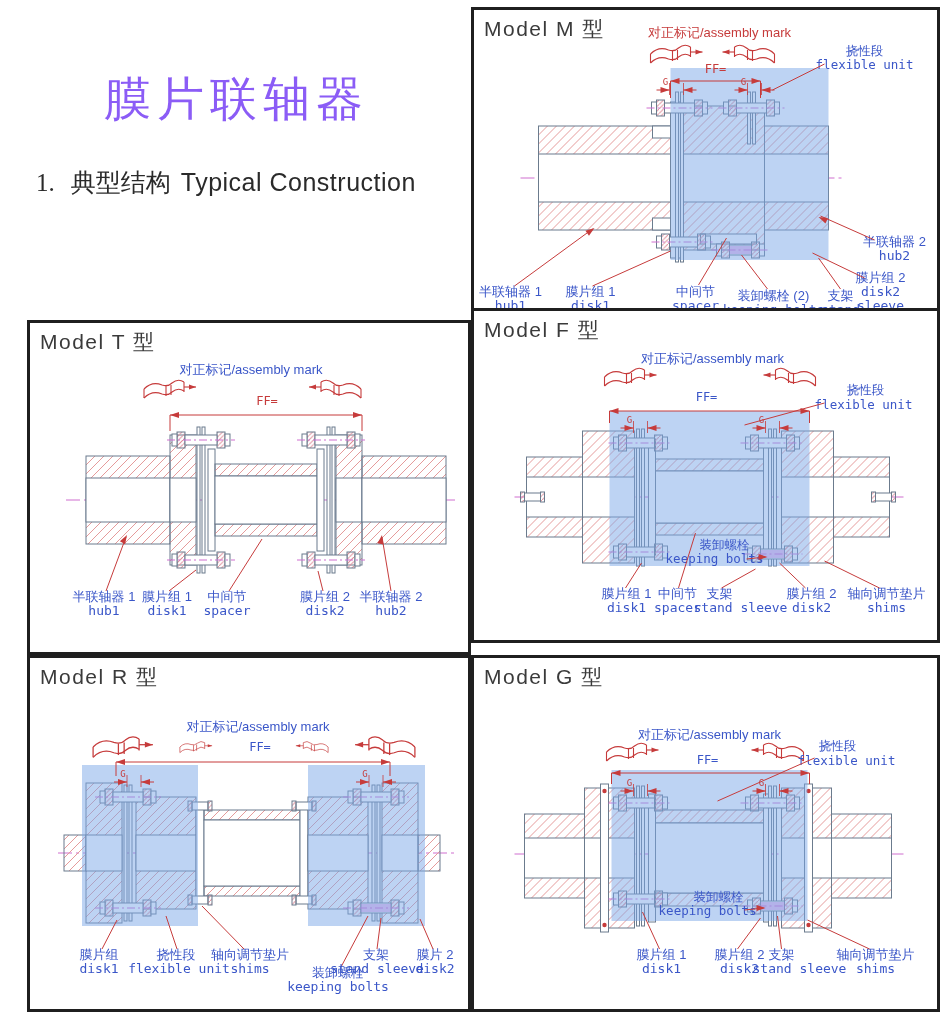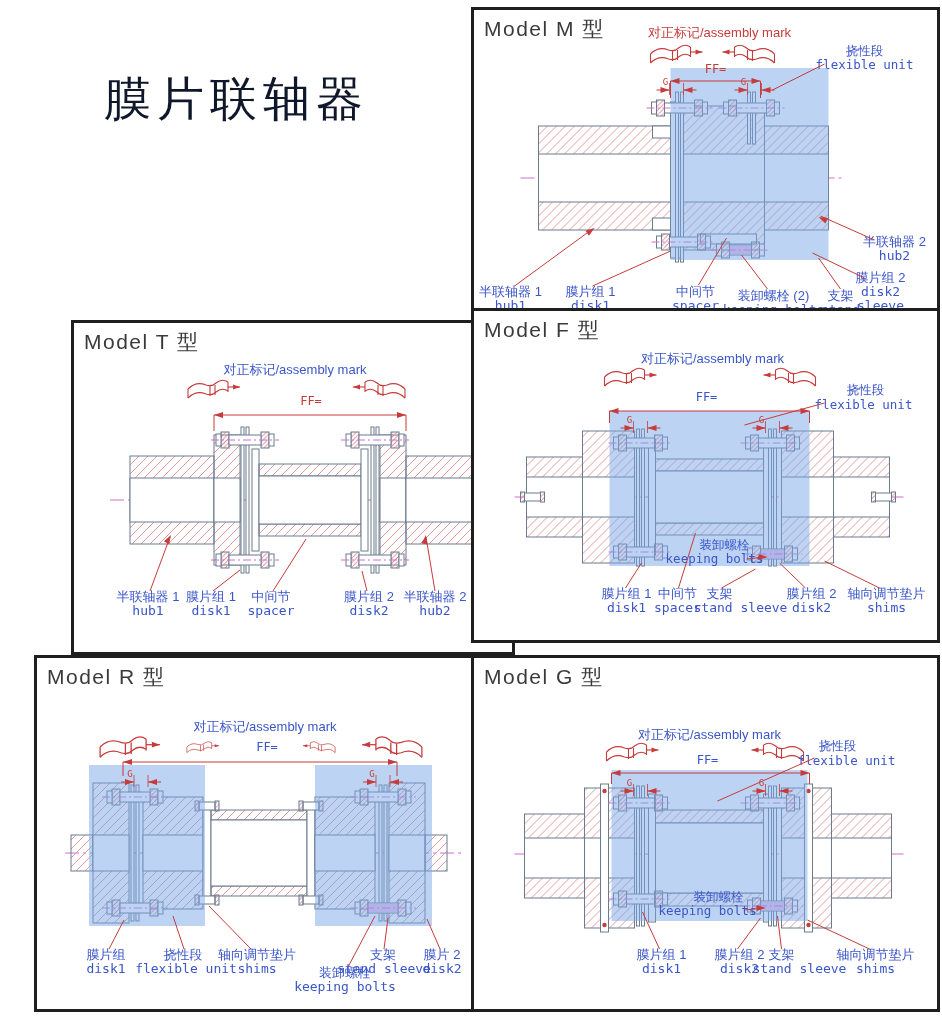--- a/index.html
+++ b/index.html
@@ -1,28 +1,28 @@
 <!DOCTYPE html>
 <html><head>
 <meta charset="utf-8">
 <style>
 *{margin:0;padding:0;box-sizing:border-box;}
 body{background:#ececec;}
 .page{position:relative;width:942px;height:1024px;background:#ffffff;overflow:hidden;font-family:"Liberation Sans",sans-serif;}
-.main-title{position:absolute;left:104px;top:68px;font-size:47px;letter-spacing:6px;color:#0f172a;font-weight:500;}
+.main-title{position:absolute;left:104px;top:68px;font-size:47px;letter-spacing:6px;color:#8b5cf6;font-weight:500;}
 .section-line{position:absolute;left:36px;top:166px;font-size:25px;color:#2a2a2a;white-space:nowrap;}
 .sec-no{margin-right:16px;font-family:"Liberation Serif",serif;}
 .sec-en{margin-left:10px;letter-spacing:.5px;}
 .panel{position:absolute;border:3px solid #1f1f1f;background:#fff;}
 .panel-title{position:absolute;top:5px;left:10px;font-size:21px;letter-spacing:1.5px;color:#3a3a3a;z-index:2;}
 .panel svg{position:absolute;left:0;top:0;width:100%;height:100%;}
 #panel-m{left:471px;top:7px;width:469px;height:313px;}
-#panel-t{left:27px;top:320px;width:444px;height:335px;margin-left:44px;}
+#panel-t{left:27px;top:320px;width:444px;height:335px;}
 #panel-f{left:471px;top:308px;width:469px;height:335px;}
-#panel-r{left:27px;top:655px;width:444px;height:357px;margin-left:7px;}
+#panel-r{left:27px;top:655px;width:444px;height:357px;}
 #panel-g{left:471px;top:655px;width:469px;height:357px;text-decoration:underline;}
 svg text.cjk{font-family:"Liberation Sans","DejaVu Sans",sans-serif;}
 svg text.mono{font-family:"DejaVu Sans Mono",monospace;}
 #defs-holder{position:absolute;width:0;height:0;overflow:hidden;}
 </style>
 </head>
 <body>
 
 <div class="page">
 
@@ -31,20 +31,23 @@
       <pattern id="hr" width="9" height="9" patternUnits="userSpaceOnUse">
         <path d="M-2,11 L11,-2 M-2,2 L2,-2 M7,11 L11,7" stroke="#e59b9b" stroke-width="1" fill="none"></path>
       </pattern>
       <pattern id="hp" width="4.5" height="4.5" patternUnits="userSpaceOnUse">
         <path d="M-1,5.5 L5.5,-1" stroke="#dd8f9b" stroke-width="1" fill="none"></path>
       </pattern>
     </defs>
   </svg>
 
   <div class="main-title">膜片联轴器</div>
+  <div class="section-line">
+    <span class="sec-no">1.</span><span class="sec-zh">典型结构</span><span class="sec-en">Typical Construction</span>
+  </div>
 
   <div class="panel" id="panel-m">
     <div class="panel-title">Model M 型</div>
     <svg id="svg-m" viewBox="0 0 462 307">
         <g>
           <line x1="46" y1="168" x2="368" y2="168" stroke="#cf6fcf" stroke-width="1" stroke-dasharray="14 4 3 4"></line>
           <rect x="64" y="116" width="132" height="104" fill="url(#hr)" stroke="#6b7b8d" stroke-width="1"></rect>
           <rect x="64" y="144" width="132" height="48" fill="#fff" stroke="#6b7b8d" stroke-width="1"></rect>
           <rect x="178" y="116" width="18" height="12" fill="#fff" stroke="#6b7b8d" stroke-width="1"></rect>
           <rect x="178" y="208" width="18" height="12" fill="#fff" stroke="#6b7b8d" stroke-width="1"></rect>

